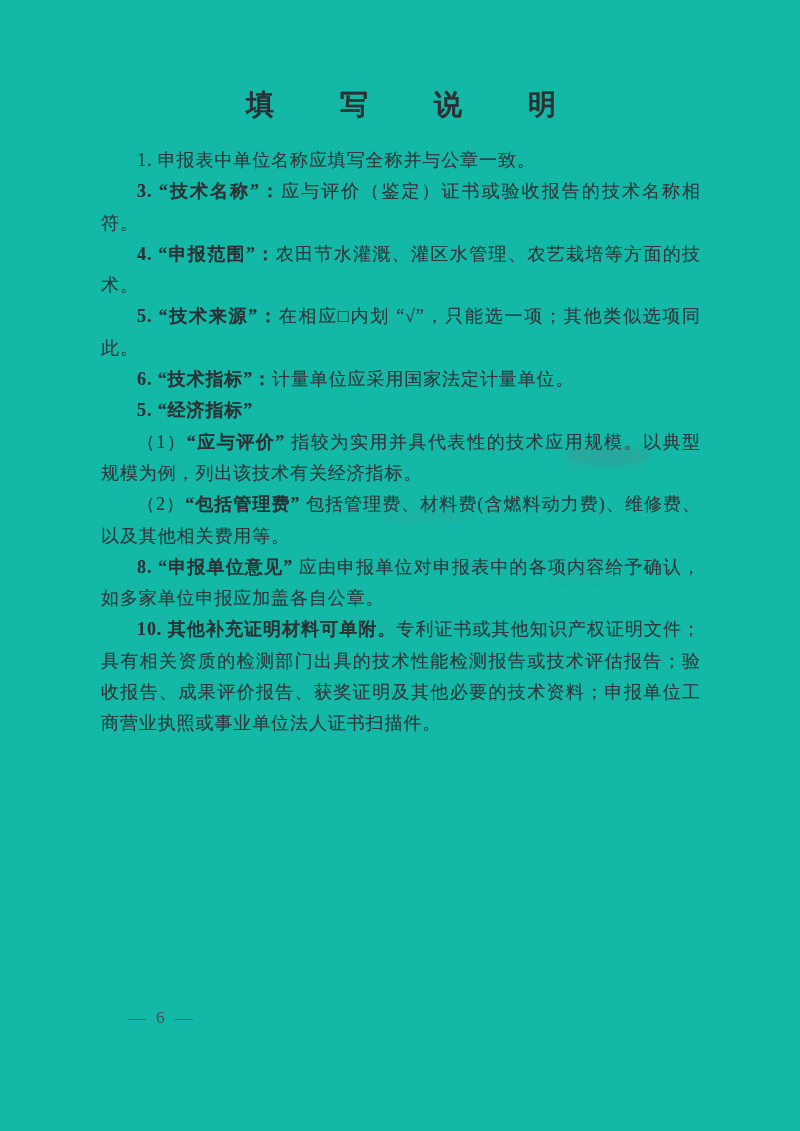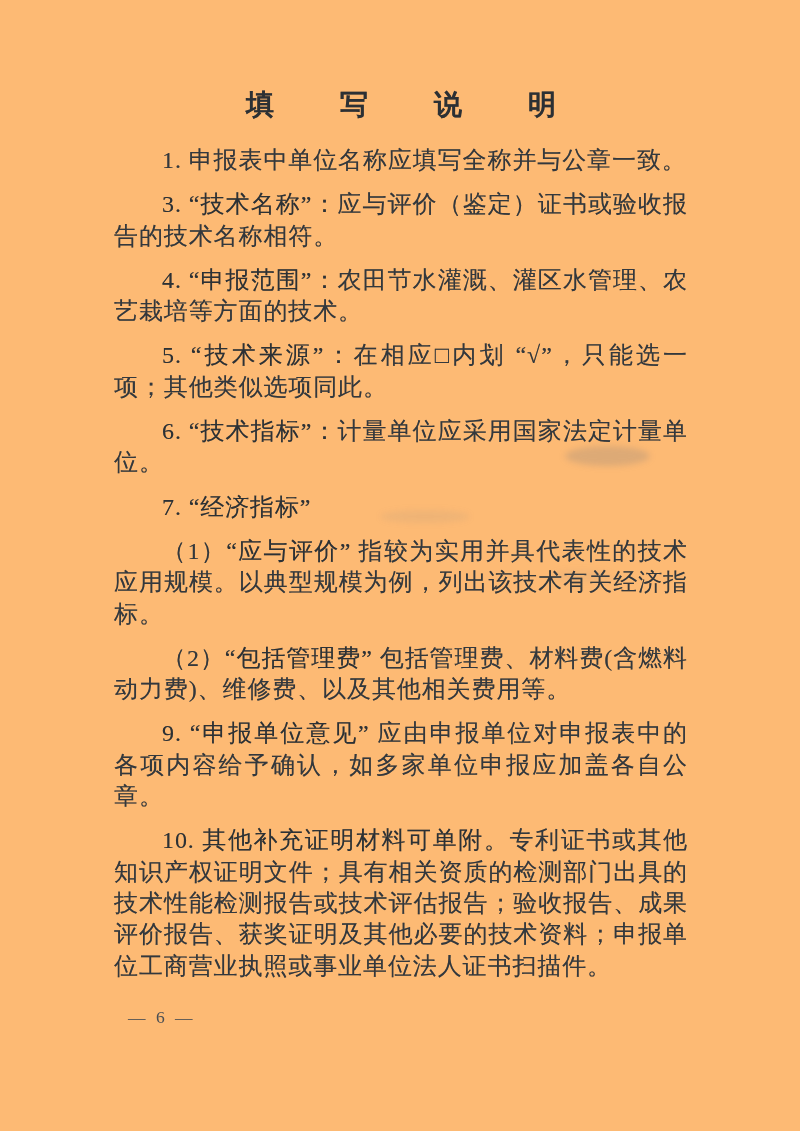--- a/index.html
+++ b/index.html
@@ -8,51 +8,51 @@
     width: 800px;
     height: 1131px;
     background: #fdfdfc;
     position: relative;
     overflow: hidden;
     font-family: "Liberation Serif", serif;
   }
   .page {
     position: absolute;
     inset: 0;
-    background: #fdba74;
+    background: #14b8a6;
   }
   .content {
     position: absolute;
     left: 101px;
     top: 86px;
     width: 600px;
   }
   .doc-title {
     margin: 0 0 21px 0;
     text-align: center;
     font-family: "Liberation Sans", sans-serif;
     font-weight: 700;
     font-size: 28px;
     letter-spacing: 19px;
     text-indent: 19px;
     color: #2c3034;
     text-shadow: 0 0 0.5px rgba(40,44,48,0.55);
   }
   .paragraphs p {
-    margin: 13px;
-    font-size: 24px;
+    margin: 0;
+    font-size: 18px;
     line-height: 31.3px;
     letter-spacing: 0.9px;
     text-align: justify;
     text-indent: 2em;
     color: #33383d;
     text-shadow: 0 0 0.4px rgba(45,50,55,0.45);
   }
   .paragraphs .run.bold {
-    font-weight: 400;
+    font-weight: 700;
     color: #2c3135;
   }
   .page-number {
     position: absolute;
     left: 128px;
     top: 1007px;
     font-size: 17.5px;
     letter-spacing: 3px;
     color: #4a4f54;
     font-family: "Liberation Serif", serif;
@@ -75,24 +75,24 @@
 
   <div class="content">
     <h1 class="doc-title">填　写　说　明</h1>
 
     <div class="paragraphs">
         <p><span class="run">1. 申报表中单位名称应填写全称并与公章一致。</span></p>
         <p><span class="run bold">3. “技术名称”：</span><span class="run">应与评价（鉴定）证书或验收报告的技术名称相符。</span></p>
         <p><span class="run bold">4. “申报范围”：</span><span class="run">农田节水灌溉、灌区水管理、农艺栽培等方面的技术。</span></p>
         <p><span class="run bold">5. “技术来源”：</span><span class="run">在相应□内划 “√”，只能选一项；其他类似选项同此。</span></p>
         <p><span class="run bold">6. “技术指标”：</span><span class="run">计量单位应采用国家法定计量单位。</span></p>
-        <p><span class="run bold">7. “经济指标”</span></p>
+        <p><span class="run bold">5. “经济指标”</span></p>
         <p><span class="run">（1）</span><span class="run bold">“应与评价” </span><span class="run">指较为实用并具代表性的技术应用规模。以典型规模为例，列出该技术有关经济指标。</span></p>
         <p><span class="run">（2）</span><span class="run bold">“包括管理费” </span><span class="run">包括管理费、材料费(含燃料动力费)、维修费、以及其他相关费用等。</span></p>
-        <p><span class="run bold">9. “申报单位意见” </span><span class="run">应由申报单位对申报表中的各项内容给予确认，如多家单位申报应加盖各自公章。</span></p>
+        <p><span class="run bold">8. “申报单位意见” </span><span class="run">应由申报单位对申报表中的各项内容给予确认，如多家单位申报应加盖各自公章。</span></p>
         <p><span class="run bold">10. 其他补充证明材料可单附。</span><span class="run">专利证书或其他知识产权证明文件；具有相关资质的检测部门出具的技术性能检测报告或技术评估报告；验收报告、成果评价报告、获奖证明及其他必要的技术资料；申报单位工商营业执照或事业单位法人证书扫描件。</span></p>
       </div>
   </div>
 
   <div class="smudge smudge-1"></div>
   <div class="smudge smudge-2"></div>
   <div class="smudge smudge-3"></div>
 
   <div class="page-number">— 6 —</div>
 </div>

